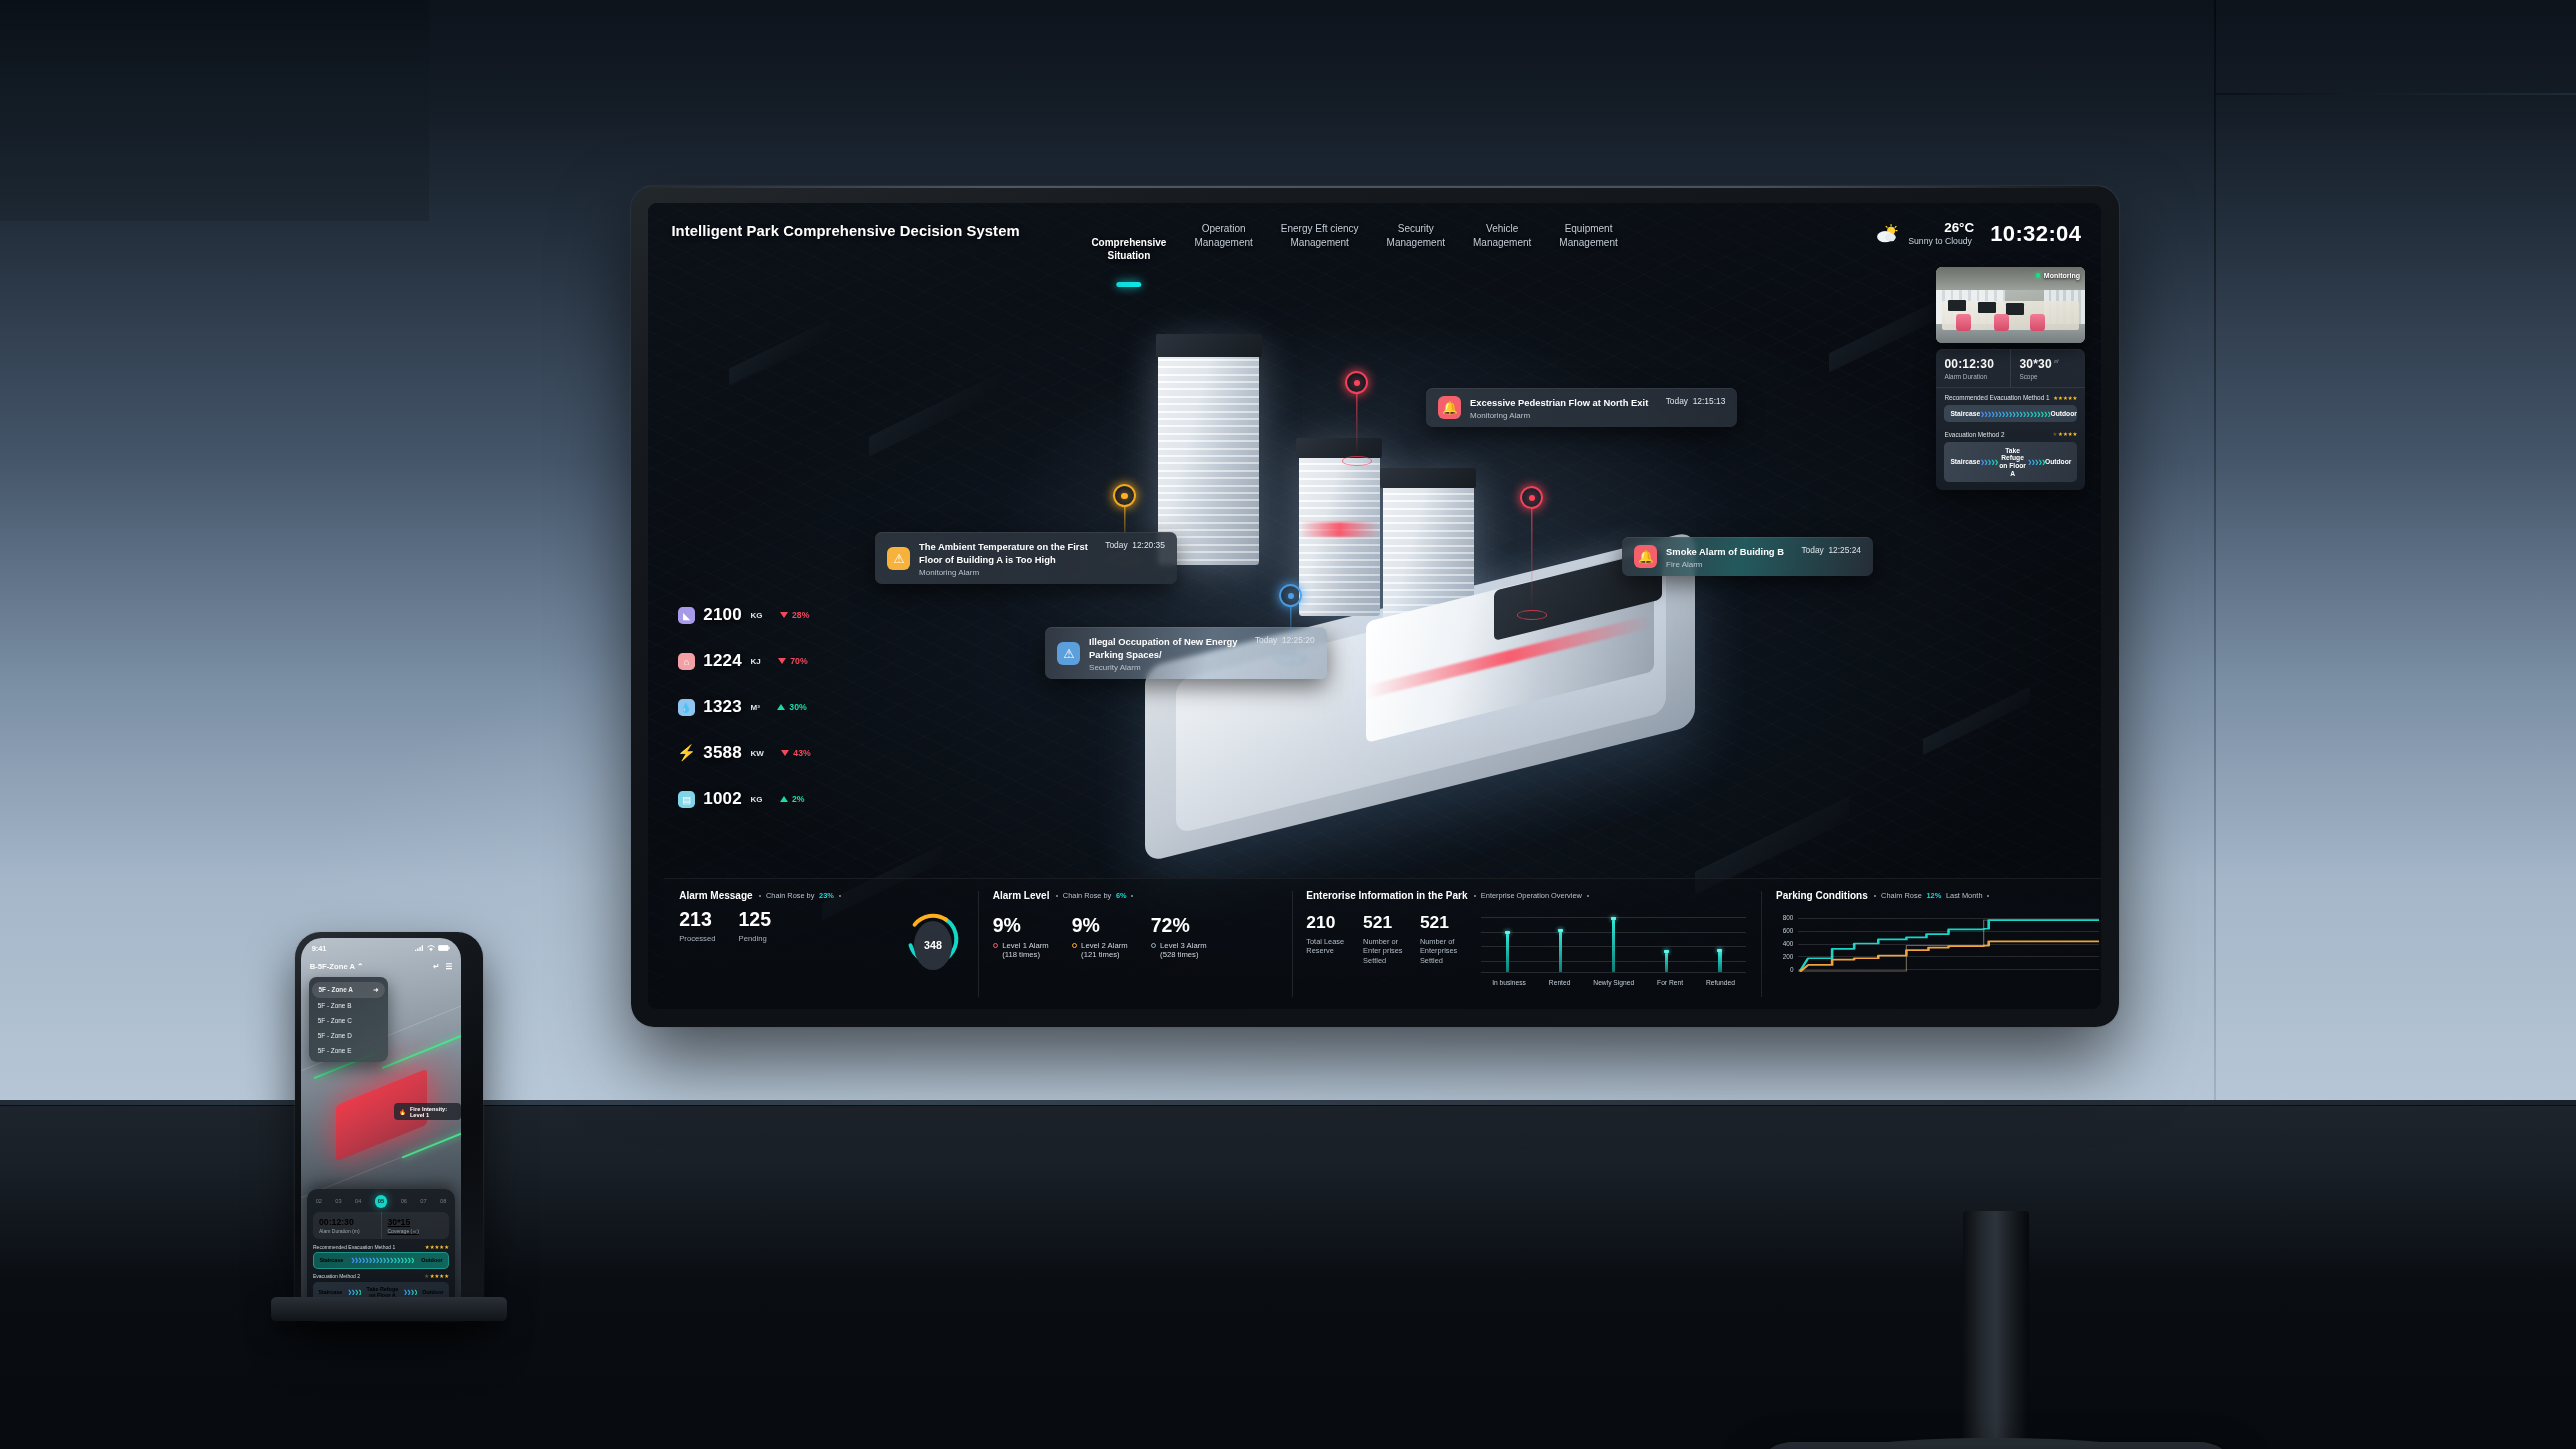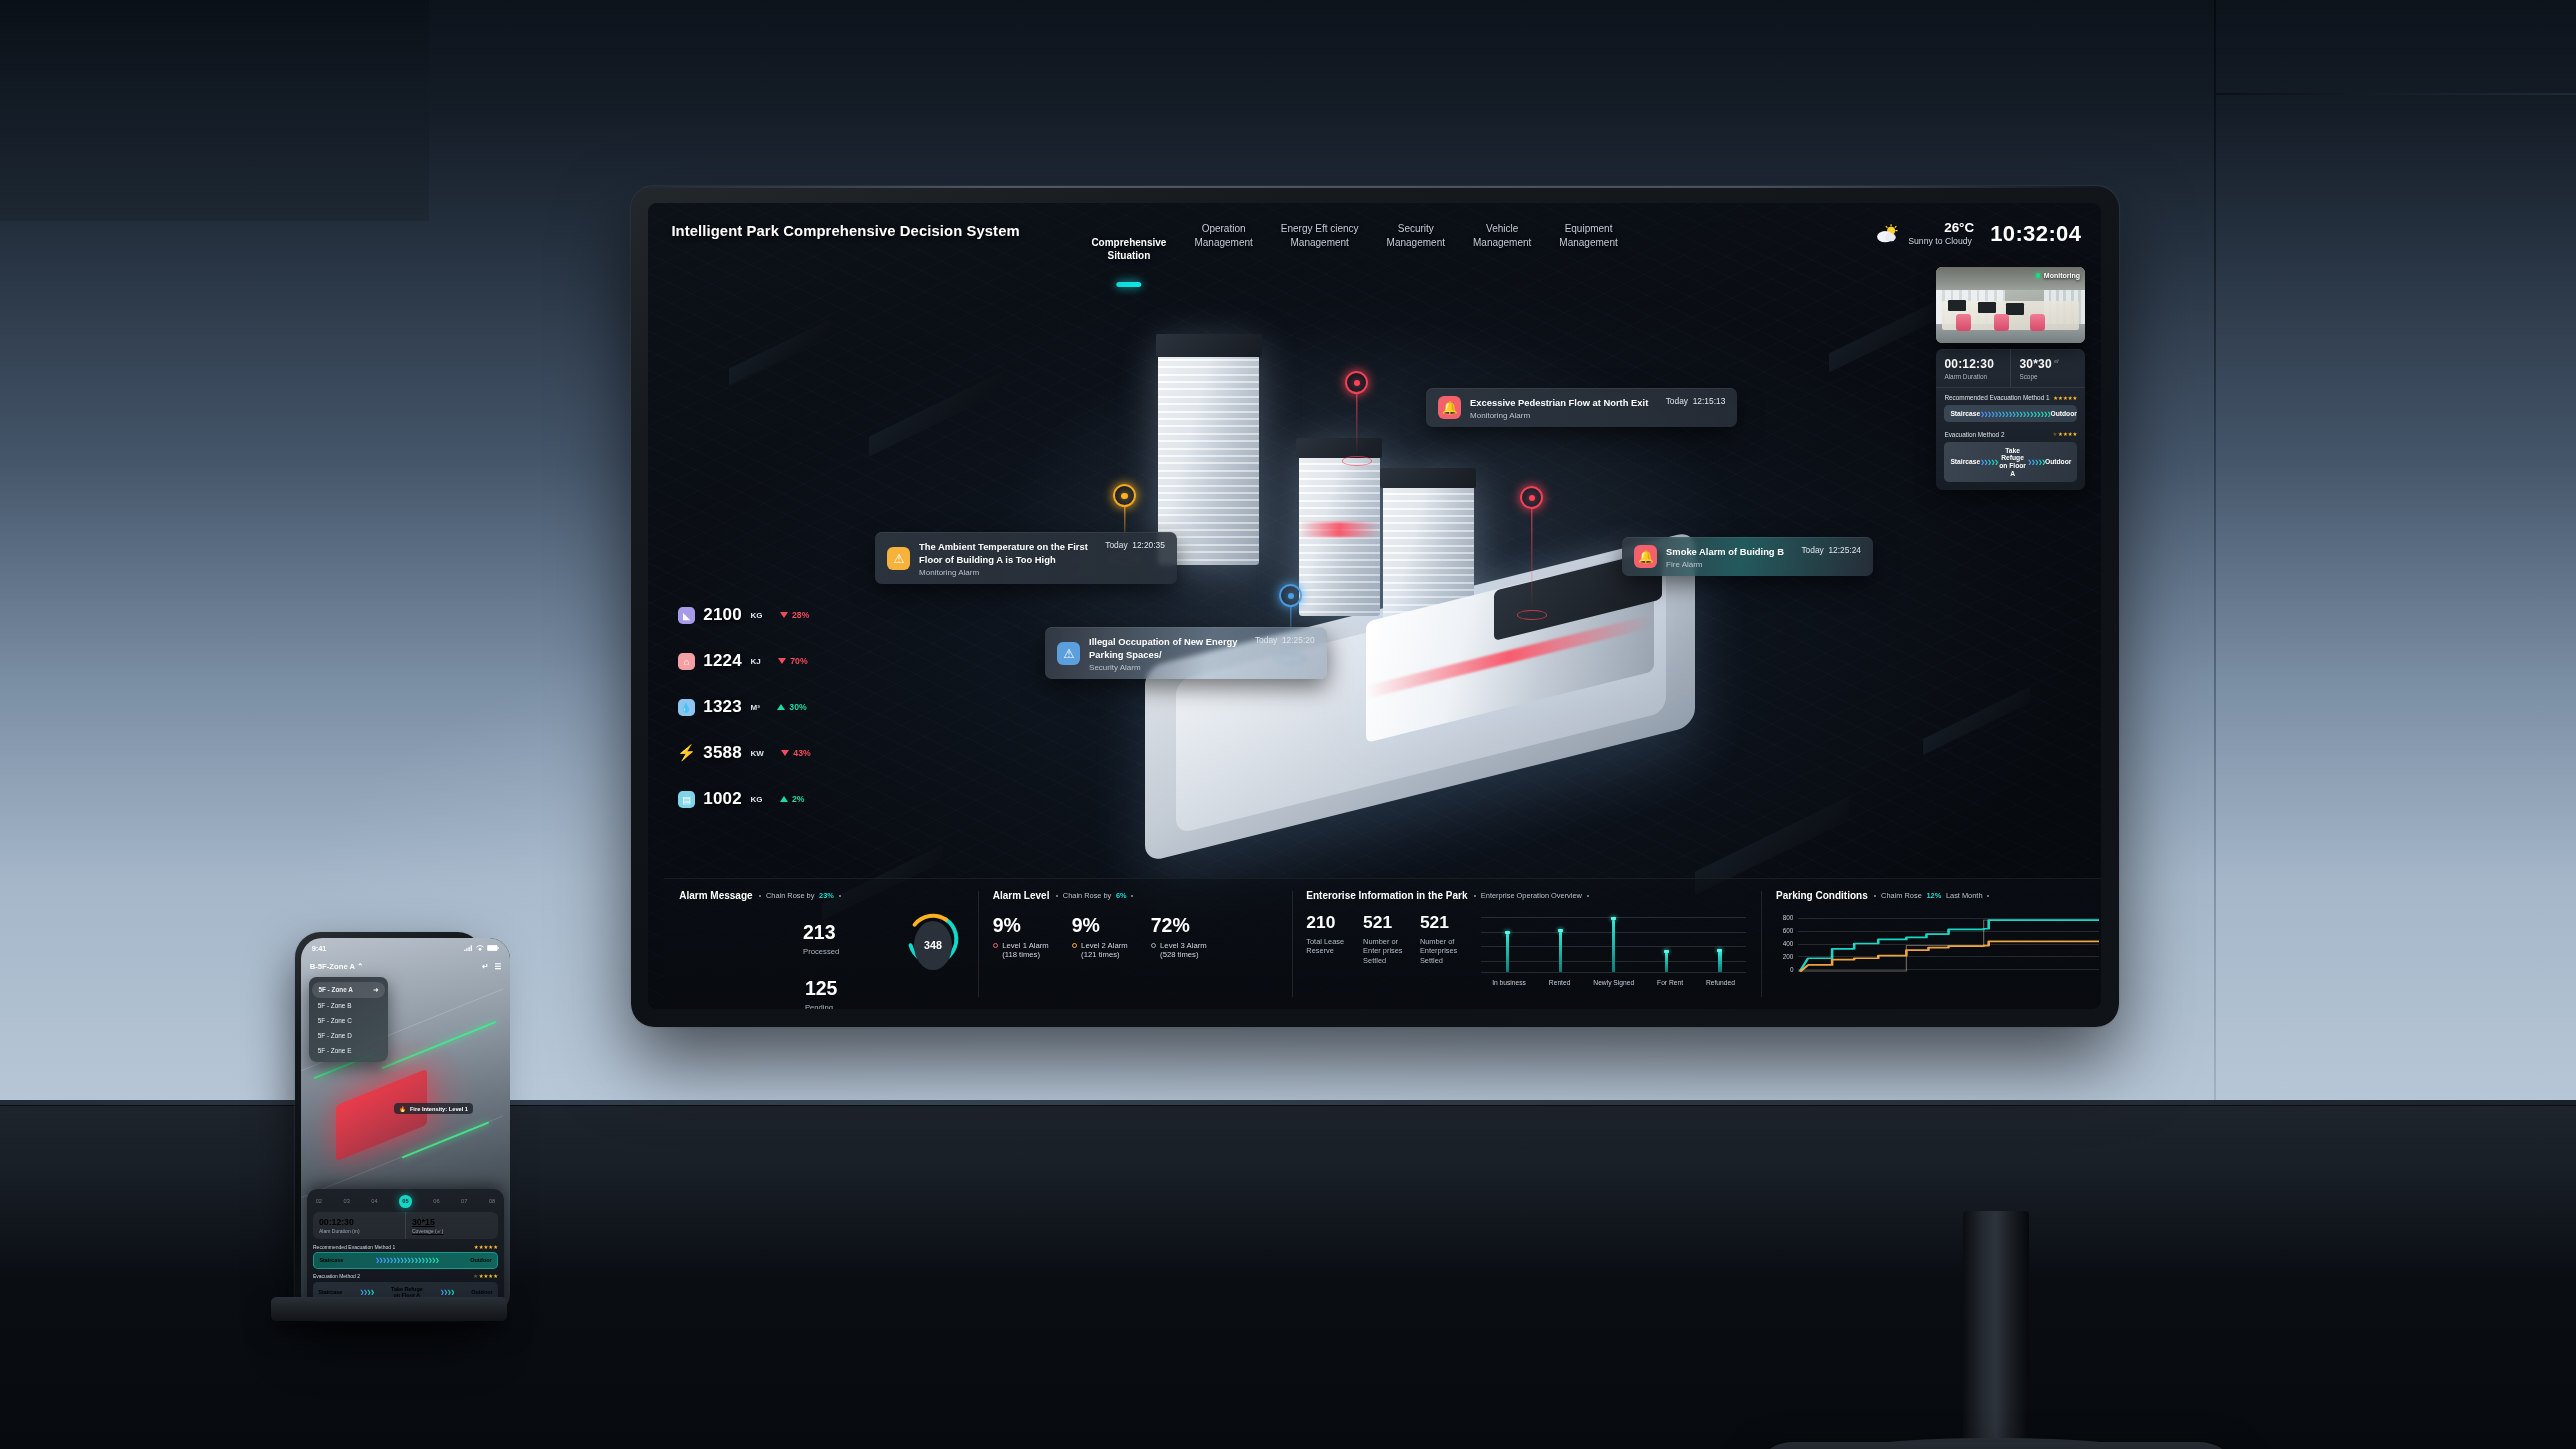--- a/index.html
+++ b/index.html
@@ -276,21 +276,21 @@
   .bcard + .bcard::before {
     content:""; position:absolute; left:0; top:12px; bottom:12px; width:0.7px;
     background:rgba(255,255,255,.10);
   }
   .bcard-hd { display:flex; align-items:center; gap:6.7px; }
   .bcard-t { font-size:10px; font-weight:700; }
   .bcard-sub { font-size:7.4px; color:#b6c0ca; display:flex; align-items:center; gap:4.7px; }
   .bcard-sub .bullet { width:2px; height:2px; border-radius:50%; background:#8e9aa6; display:inline-block; }
   .accent { color:#15dcd0; font-weight:700; }
 
-  .stat-row { display:flex; align-items:center; gap:23px; margin-top:22px;flex-direction:column; }
+  .stat-row { display:flex; align-items:center; gap:23px; margin-top:9px; }
   .stat .v { font-size:19.5px; font-weight:700; line-height:1; }
   .stat .l { font-size:7.7px; color:#a9b4bf; margin-top:4.7px; }
   .donut-wrap { position:absolute; right:17.4px; top:32px; width:56px; height:56px; }
   .donut-c {
     position:absolute; left:9.4px; top:9.4px; width:38px; height:49px; border-radius:50%;
     background:#2a313a; display:flex; align-items:center; justify-content:center;
     font-size:10.7px; font-weight:700;
   }
 
   .lvl-row { display:flex; gap:23px; margin-top:14.8px; }
@@ -318,21 +318,21 @@
   .pk-grid { position:absolute; left:0; right:0; height:0.7px; background:rgba(255,255,255,.12); }
 
   
   #phone { position:absolute; left:295px; top:932px; width:188px; height:389px; }
   .ph-body {
     position:absolute; inset:0; border-radius:25.5px;
     background:linear-gradient(150deg,#2a2f35 0%,#14181c 22%,#090b0e 60%,#15191e 100%);
     box-shadow:0 23px 47px rgba(0,0,0,.6), 0 0 0 1.3px rgba(120,140,160,.14);
   }
   .ph-screen {
-    position:absolute; left:6px; top:6px; width:209px; height:377px;
+    position:absolute; left:6px; top:6px; width:160px; height:377px;
     border-radius:21px; overflow:hidden; background:#0a0d11;
   }
   .ph-map {
     position:absolute; inset:0;
     background:
       radial-gradient(121px 94px at 101px 154px, rgba(255,60,70,.22), rgba(0,0,0,0) 65%),
       linear-gradient(170deg,#b9c2cb 0%,#8e99a4 28%,#4f5962 62%,#232a31 100%);
   }
   .ph-grid-line { position:absolute; background:rgba(40,48,56,.55); transform:skewY(-22deg); }
   .ph-green { position:absolute; height:2px; background:#3ff08c; box-shadow:0 0 6.7px #3ff08c;

